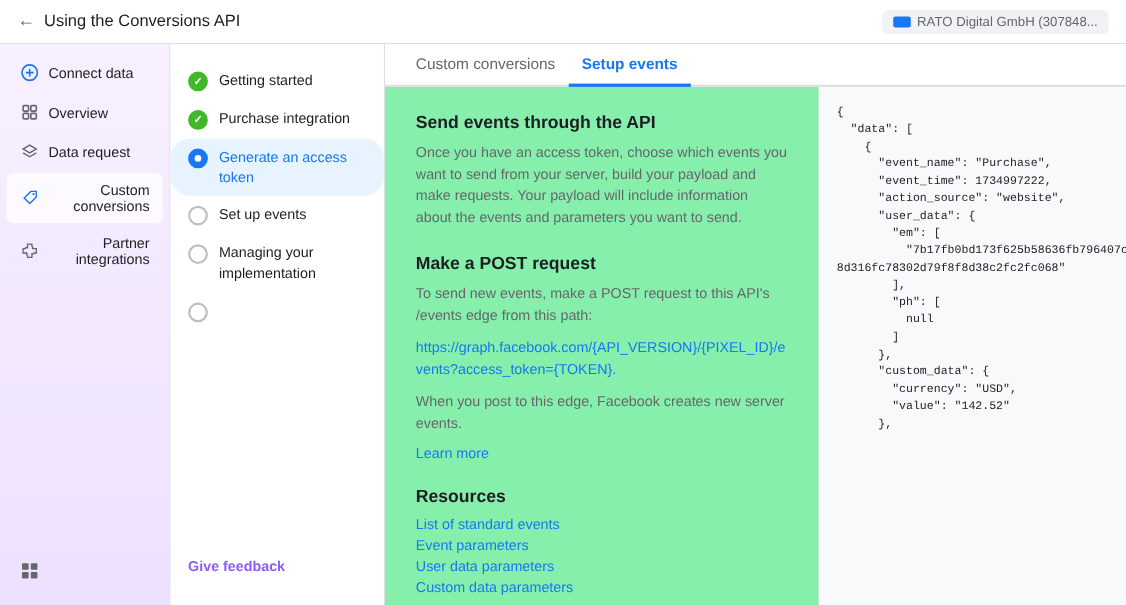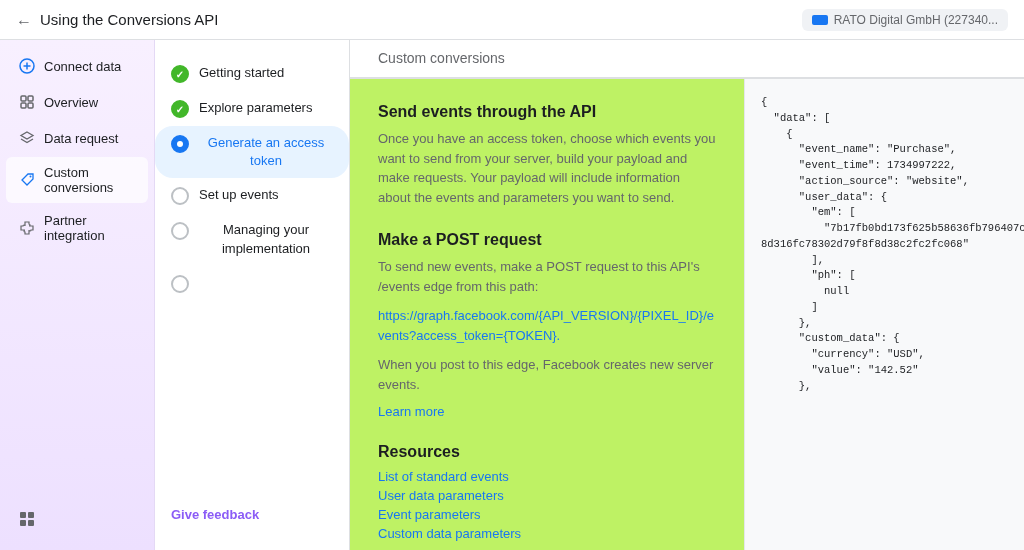--- a/index.html
+++ b/index.html
@@ -14,51 +14,51 @@
     .top-bar-title { font-size: 15px; font-weight: 400; color: #1c1e21; }
     .top-bar-right { display: flex; align-items: center; gap: 6px; background: #f0f2f5; border-radius: 6px; padding: 4px 10px; }
     .company-icon { width: 16px; height: 10px; background: #1877f2; border-radius: 2px; display: inline-block; }
     .company-name { font-size: 12px; color: #65676b; }
     
     
     .main-layout { display: flex; flex: 1; overflow: hidden; }
     
     
     .left-sidebar { width: 155px; background: linear-gradient(180deg, #f8f0ff 0%, #ede0ff 100%); border-right: 1px solid #e4d9f5; display: flex; flex-direction: column; padding: 8px 0; flex-shrink: 0; }
-    .nav-item { display: flex; align-items: center; gap: 8px; padding: 8px 12px; cursor: pointer; color: #1c1e21; font-size: 13px; border-radius: 6px; margin: 1px 6px; }
+    .nav-item { display: flex; align-items: center; gap: 8px; padding: 8px 12px; cursor: pointer; color: #1c1e21; font-size: 13px; border-radius: 6px; margin: 1px 6px; text-align: right; }
     .nav-item.active { background: rgba(255,255,255,0.7); }
     .nav-icon { width: 18px; height: 18px; display: flex; align-items: center; justify-content: center; flex-shrink: 0; }
     .nav-item-label { font-size: 13px; }
     .nav-spacer { flex: 1; }
     .nav-bottom { padding: 8px 12px; }
     .grid-icon-btn { width: 30px; height: 30px; display: flex; align-items: center; justify-content: center; cursor: pointer; border-radius: 6px; }
     
     
     .steps-sidebar { width: 195px; background: #fff; border-right: 1px solid #dddfe2; padding: 16px 0; display: flex; flex-direction: column; flex-shrink: 0; overflow-y: auto; }
     .step-item { display: flex; align-items: flex-start; gap: 10px; padding: 8px 16px; cursor: pointer; }
     .step-item.active { background: #e7f3ff; border-radius: 18px; }
     .step-circle { width: 18px; height: 18px; border-radius: 50%; border: 2px solid #dddfe2; display: flex; align-items: center; justify-content: center; flex-shrink: 0; margin-top: 1px; }
     .step-circle.done { background: #42b72a; border-color: #42b72a; }
     .step-circle.active-circle { background: #1877f2; border-color: #1877f2; }
     .step-circle.empty { background: #fff; border-color: #bcc0c4; }
     .checkmark { color: #fff; font-size: 10px; font-weight: bold; }
     .active-dot { width: 6px; height: 6px; border-radius: 50%; background: #fff; }
-    .step-label { font-size: 13px; color: #1c1e21; line-height: 1.4; text-align: center; }
+    .step-label { font-size: 13px; color: #1c1e21; line-height: 1.4; }
     .step-item.active .step-label { color: #1877f2; font-weight: 500; }
     .steps-spacer { flex: 1; }
     .give-feedback { padding: 12px 16px; }
     .give-feedback a { color: #8b5cf6; font-size: 13px; text-decoration: none; font-weight: bold; }
     
     
     .secondary-tabs { display: flex; align-items: center; border-bottom: 2px solid #dddfe2; padding: 0 16px; background: #fff; }
     .tab-item { padding: 10px 12px; font-size: 14px; cursor: pointer; color: #65676b; border-bottom: 3px solid transparent; margin-bottom: -2px; white-space: nowrap; }
     .tab-item.active { color: #1877f2; border-bottom-color: #1877f2; font-weight: 600; }
     
     
-    .content-area { flex: 1; overflow-y: auto; background: #bef264; }
+    .content-area { flex: 1; overflow-y: auto; background: #86efac; }
     .content-inner { display: flex; gap: 0; }
     .main-content { flex: 1; padding: 24px 28px; max-width: 620px; }
     .code-panel { width: 280px; flex-shrink: 0; padding: 16px; background: #f8f9fa; border-left: 1px solid #e4e6eb; overflow: auto; }
     
     .section-title { font-size: 16px; font-weight: 700; color: #1c1e21; margin-bottom: 8px; }
     .section-text { font-size: 13px; color: #65676b; line-height: 1.5; margin-bottom: 10px; }
     .learn-more { color: #1877f2; font-size: 13px; text-decoration: none; cursor: pointer; }
     
     .section-block { margin-bottom: 24px; }
     
@@ -73,21 +73,21 @@
 
 <div class="app-container">
 
   <div class="top-bar">
     <div class="top-bar-left">
       <span class="back-arrow">←</span>
       <span class="top-bar-title">Using the Conversions API</span>
     </div>
     <div class="top-bar-right">
       <span class="company-icon"></span>
-      <span class="company-name">RATO Digital GmbH (227340...</span>
+      <span class="company-name">RATO Digital GmbH (307848...</span>
     </div>
   </div>
 
   <div class="main-layout">
 
     <div class="left-sidebar">
       <div class="nav-item">
         <div class="nav-icon">
           <svg width="16" height="16" viewBox="0 0 16 16" fill="none">
             <circle cx="8" cy="8" r="7" stroke="#1877f2" stroke-width="1.5"></circle>
@@ -125,21 +125,21 @@
           </svg>
         </div>
         <span class="nav-item-label">Custom conversions</span>
       </div>
       <div class="nav-item">
         <div class="nav-icon">
           <svg width="16" height="16" viewBox="0 0 16 16" fill="none">
             <path d="M6 2H10V4C10 4 11 4 11 5C11 6 10 6 10 6H14V10H12C12 10 12 11 11 11C10 11 10 10 10 10V14H6V12C6 12 5 12 5 11C5 10 6 10 6 10H2V6H4C4 6 4 5 5 5C6 5 6 6 6 6V2Z" stroke="#65676b" stroke-width="1.2" fill="none"></path>
           </svg>
         </div>
-        <span class="nav-item-label">Partner integration</span>
+        <span class="nav-item-label">Partner integrations</span>
       </div>
       <div class="nav-spacer"></div>
       <div class="nav-bottom">
         <div class="grid-icon-btn">
           <svg width="18" height="18" viewBox="0 0 18 18" fill="none">
             <rect x="2" y="2" width="6" height="6" rx="1" fill="#65676b"></rect>
             <rect x="10" y="2" width="6" height="6" rx="1" fill="#65676b"></rect>
             <rect x="2" y="10" width="6" height="6" rx="1" fill="#65676b"></rect>
             <rect x="10" y="10" width="6" height="6" rx="1" fill="#65676b"></rect>
           </svg>
@@ -151,21 +151,21 @@
       <div class="step-item">
         <div class="step-circle done">
           <span class="checkmark">✓</span>
         </div>
         <span class="step-label">Getting started</span>
       </div>
       <div class="step-item">
         <div class="step-circle done">
           <span class="checkmark">✓</span>
         </div>
-        <span class="step-label">Explore parameters</span>
+        <span class="step-label">Purchase integration</span>
       </div>
       <div class="step-item active">
         <div class="step-circle active-circle">
           <div class="active-dot"></div>
         </div>
         <span class="step-label">Generate an access token</span>
       </div>
       <div class="step-item">
         <div class="step-circle empty"></div>
         <span class="step-label">Set up events</span>
@@ -180,20 +180,21 @@
       <div class="steps-spacer"></div>
       <div class="give-feedback">
         <a>Give feedback</a>
       </div>
     </div>
 
     <div style="flex:1; display:flex; flex-direction:column; overflow:hidden;">
 
       <div class="secondary-tabs">
         <div class="tab-item">Custom conversions</div>
+        <div class="tab-item active">Setup events</div>
       </div>
 
       <div class="content-area">
         <div class="content-inner">
 
           <div class="main-content">
 
             <div class="section-block">
               <div class="section-title">Send events through the API</div>
               <div class="section-text">Once you have an access token, choose which events you want to send from your server, build your payload and make requests. Your payload will include information about the events and parameters you want to send.</div>
@@ -204,22 +205,22 @@
               <div class="section-text">To send new events, make a POST request to this API's /events edge from this path:</div>
               <div class="section-text" style="color:#1877f2; word-break:break-all;">https://graph.facebook.com/{API_VERSION}/{PIXEL_ID}/events?access_token={TOKEN}.</div>
               <div class="section-text">When you post to this edge, Facebook creates new server events.</div>
               <a class="learn-more">Learn more</a>
             </div>
 
             <div class="section-block">
               <div class="section-title">Resources</div>
               <ul class="resource-list">
                 <li><a>List of standard events</a></li>
+                <li><a>Event parameters</a></li>
                 <li><a>User data parameters</a></li>
-                <li><a>Event parameters</a></li>
                 <li><a>Custom data parameters</a></li>
               </ul>
             </div>
 
           </div>
 
           <div class="code-panel">
             <pre class="code-block">{
   "data": [
     {

